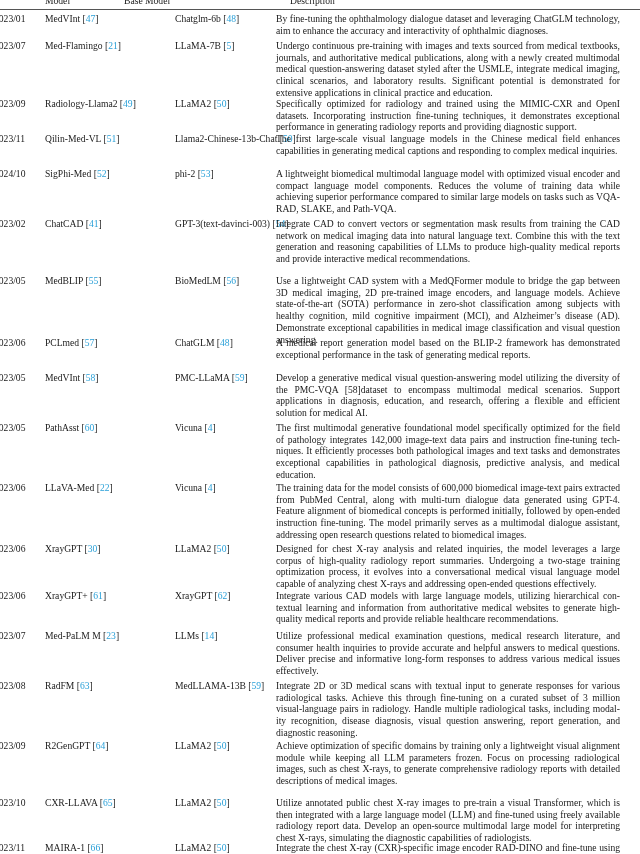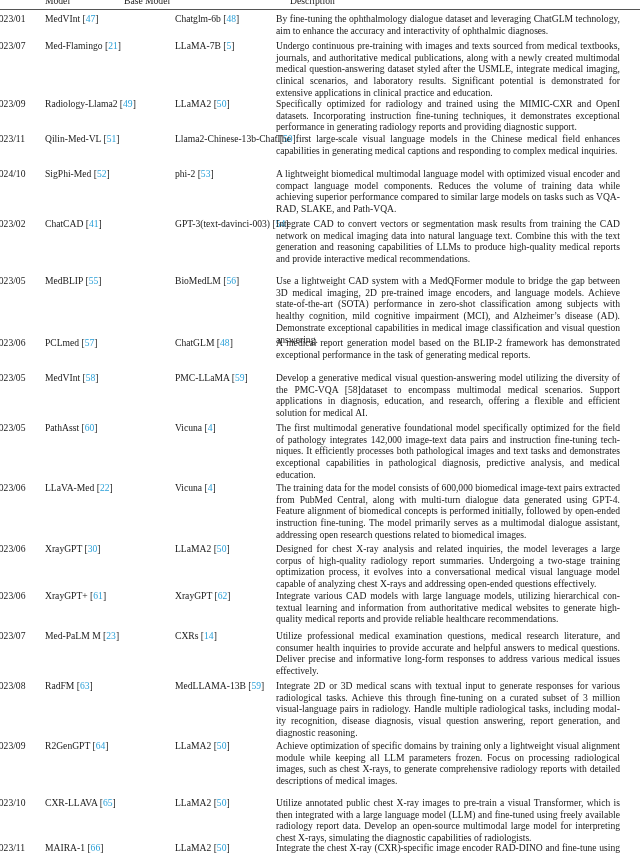--- a/index.html
+++ b/index.html
@@ -106,21 +106,21 @@
       </div>
       <div class="row" style="top: 596px;">
         <span class="cell c-year">2023/06</span>
         <span class="cell c-model"><span>XrayGPT+</span> [<a class="cite">61</a>]</span>
         <span class="cell c-base"><span>XrayGPT</span> [<a class="cite">62</a>]</span>
         <div class="cell c-desc">Integrate various CAD models with large language models, utilizing hierarchical con­textual learning and information from authoritative medical websites to generate high-quality medical reports and provide reliable healthcare recommendations.</div>
       </div>
       <div class="row" style="top: 636px;">
         <span class="cell c-year">2023/07</span>
         <span class="cell c-model"><span>Med-PaLM M</span> [<a class="cite">23</a>]</span>
-        <span class="cell c-base"><span>CXRs</span> [<a class="cite">14</a>]</span>
+        <span class="cell c-base"><span>LLMs</span> [<a class="cite">14</a>]</span>
         <div class="cell c-desc">Utilize professional medical examination questions, medical research literature, and consumer health inquiries to provide accurate and helpful answers to medical questions. Deliver precise and informative long-form responses to address various medical issues effectively.</div>
       </div>
       <div class="row" style="top: 686px;">
         <span class="cell c-year">2023/08</span>
         <span class="cell c-model"><span>RadFM</span> [<a class="cite">63</a>]</span>
         <span class="cell c-base"><span>MedLLAMA-13B</span> [<a class="cite">59</a>]</span>
         <div class="cell c-desc">Integrate 2D or 3D medical scans with textual input to generate responses for various radiological tasks. Achieve this through fine-tuning on a curated subset of 3 million visual-language pairs in radiology. Handle multiple radiological tasks, including modal­ity recognition, disease diagnosis, visual question answering, report generation, and diagnostic reasoning.</div>
       </div>
       <div class="row" style="top: 746px;">
         <span class="cell c-year">2023/09</span>

